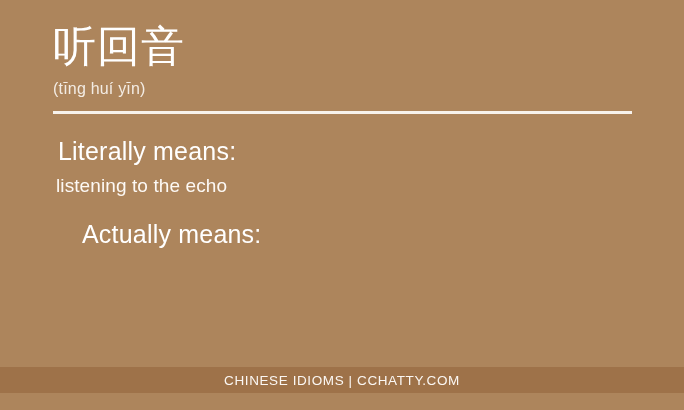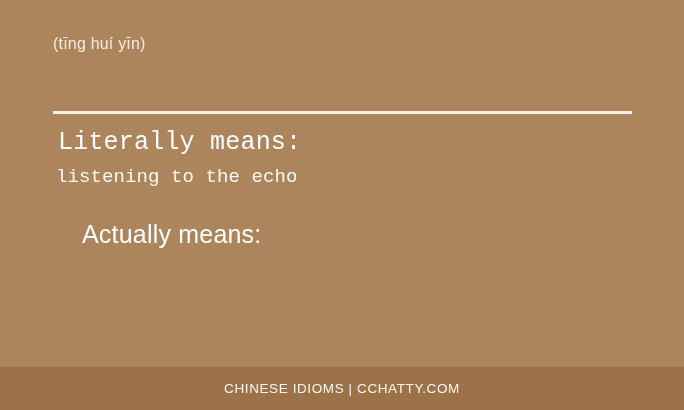--- a/index.html
+++ b/index.html
@@ -47,21 +47,21 @@
     top: 111px;
     width: 579px;
     height: 3px;
     background: #f7f2ec;
   }
   .section {
     position: absolute;
     left: 56px;
     width: 600px;
   }
-  .section-literal { top: 127px; font-family: Liberation Mono, monospace; }
+  .section-literal { top: 136px; }
   .section-actual  { top: 219px; margin-left: 24px; }
   .sec-heading {
     font-size: 25px;
     line-height: 1.25;
     color: #ffffff;
     font-weight: 400;
     letter-spacing: 0.2px;
     padding-left: 2px;
   }
   .sec-body {
@@ -70,40 +70,41 @@
     line-height: 1.3;
     color: #fdf9f5;
     font-weight: 400;
     letter-spacing: 0.1px;
   }
   .footer {
     position: absolute;
     left: 0;
     right: 0;
     top: 367px;
-    height: 43px;
+    height: 26px;
     background: #9e7249;
     display: flex;
     align-items: center;
     justify-content: center;
   }
   .footer-text {
     font-size: 13.5px;
     letter-spacing: 0.6px;
     color: #fbf7f3;
     font-weight: 400;
     white-space: nowrap;
   }
 </style>
 </head>
 <body>
 
 <div class="card">
 
   <div class="header-block">
+    <div class="hanzi">听回音</div>
     <div class="pinyin">(tīng huí yīn)</div>
   </div>
 
   <div class="divider"></div>
 
   <div class="section section-literal">
     <div class="sec-heading">Literally means:</div>
     <div class="sec-body">listening to the echo</div>
   </div>
 

